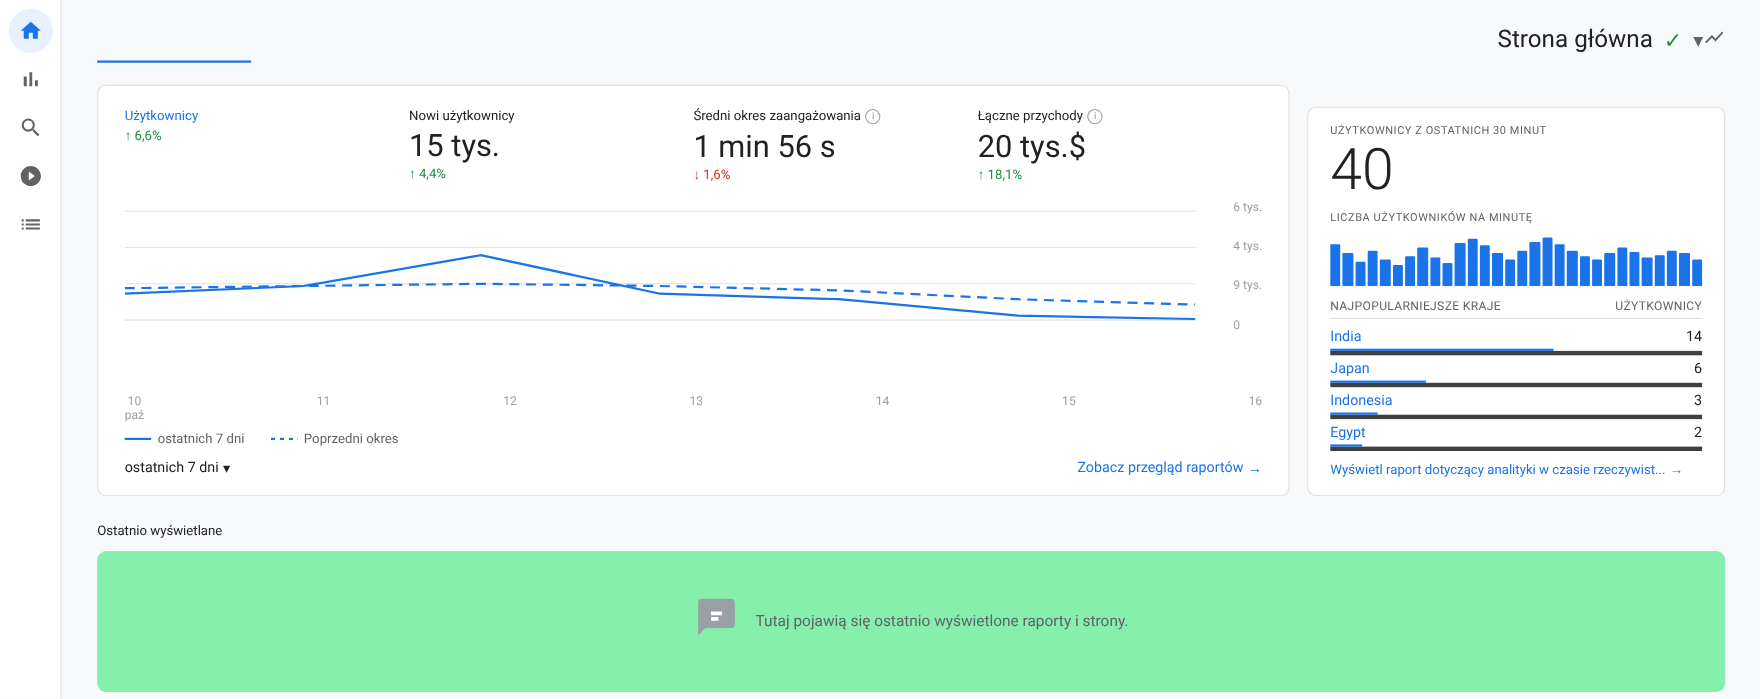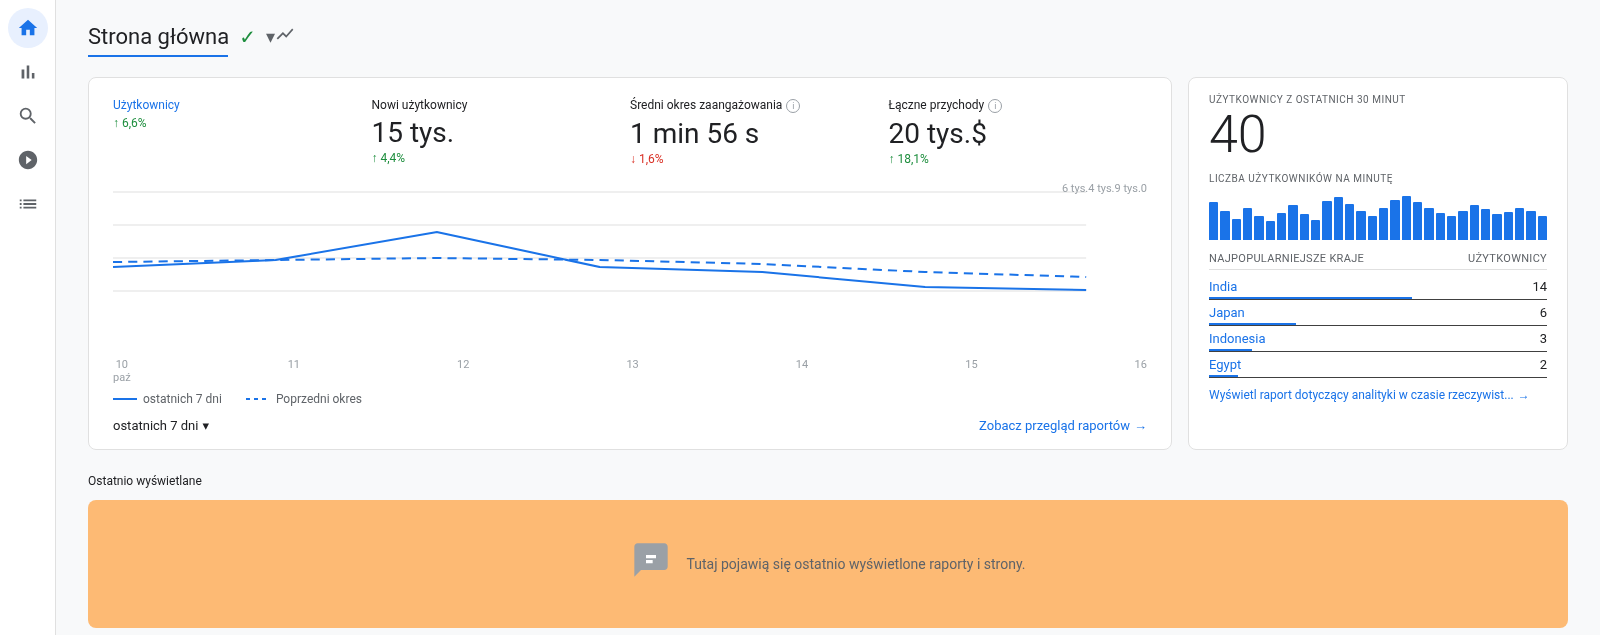--- a/index.html
+++ b/index.html
@@ -34,21 +34,21 @@
     .main {
       flex: 1;
       overflow-y: auto;
       padding: 24px 32px;
     }
 
     
     .page-header {
       display: flex;
       align-items: center;
-      justify-content: flex-start;
+      justify-content: flex-end;
       margin-bottom: 20px;
     }
     .page-title-area {
       display: flex;
       align-items: center;
       gap: 10px;
     }
     .page-title {
       font-size: 22px;
       font-weight: 400;
@@ -73,20 +73,21 @@
       background: #1a73e8;
       width: 100%;
       margin-top: 4px;
     }
 
     
     .cards-row {
       display: flex;
       gap: 16px;
       margin-bottom: 24px;
+      align-items: flex-end;
     }
 
     .card-main {
       flex: 1;
       background: #fff;
       border-radius: 8px;
       border: 1px solid #e0e0e0;
       padding: 20px 24px 16px;
     }
 
@@ -152,21 +153,21 @@
     .chart-svg {
       width: 100%;
       height: 140px;
     }
     .chart-y-labels {
       position: absolute;
       right: 0;
       top: 0;
       height: 120px;
       display: flex;
-      flex-direction: row;
+      flex-direction: column;
       justify-content: space-between;
       font-size: 11px;
       color: #9aa0a6;
     }
     .chart-x-labels {
       display: flex;
       justify-content: space-between;
       font-size: 11px;
       color: #9aa0a6;
       padding: 0 0 0 0;
@@ -271,21 +272,21 @@
       margin-bottom: 4px;
       letter-spacing: 0.3px;
     }
     .country-row {
       display: flex;
       justify-content: space-between;
       align-items: center;
       padding: 5px 0;
       font-size: 13px;
       color: #202124;
-      border-bottom: 1px solid #404040;
+      border-bottom: 4px solid #404040;
       position: relative;
     }
     .country-name {
       color: #1a73e8;
       cursor: pointer;
     }
     .country-bar {
       position: absolute;
       bottom: 0;
       left: 0;
@@ -307,21 +308,21 @@
     }
 
     
     .section-title {
       font-size: 12px;
       font-weight: 400;
       color: #202124;
       margin-bottom: 12px;
     }
     .recently-empty {
-      background: #fdba74;
+      background: #86efac;
       border-radius: 8px;
       padding: 40px;
       display: flex;
       align-items: center;
       justify-content: center;
       gap: 16px;
       color: #5f6368;
       font-size: 14px;
     }
     .empty-icon {

